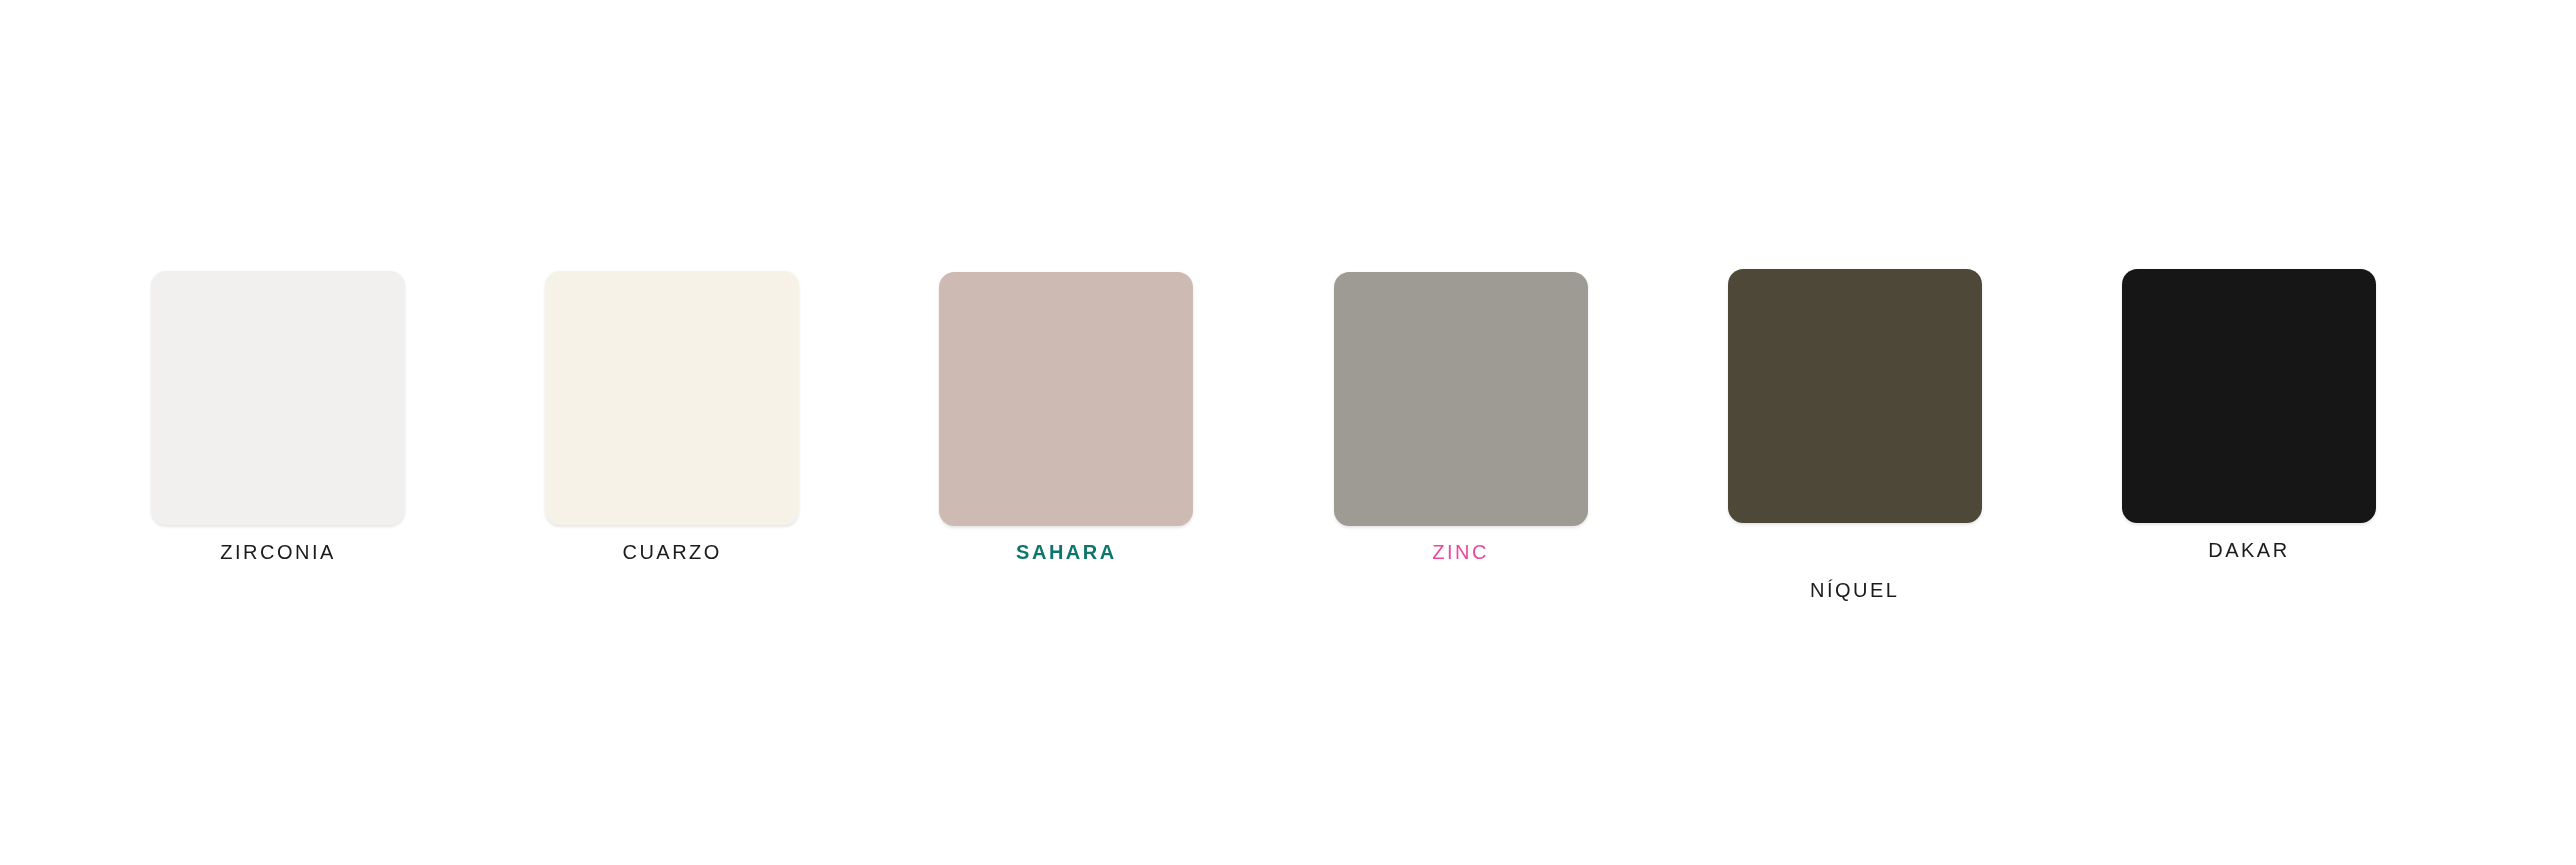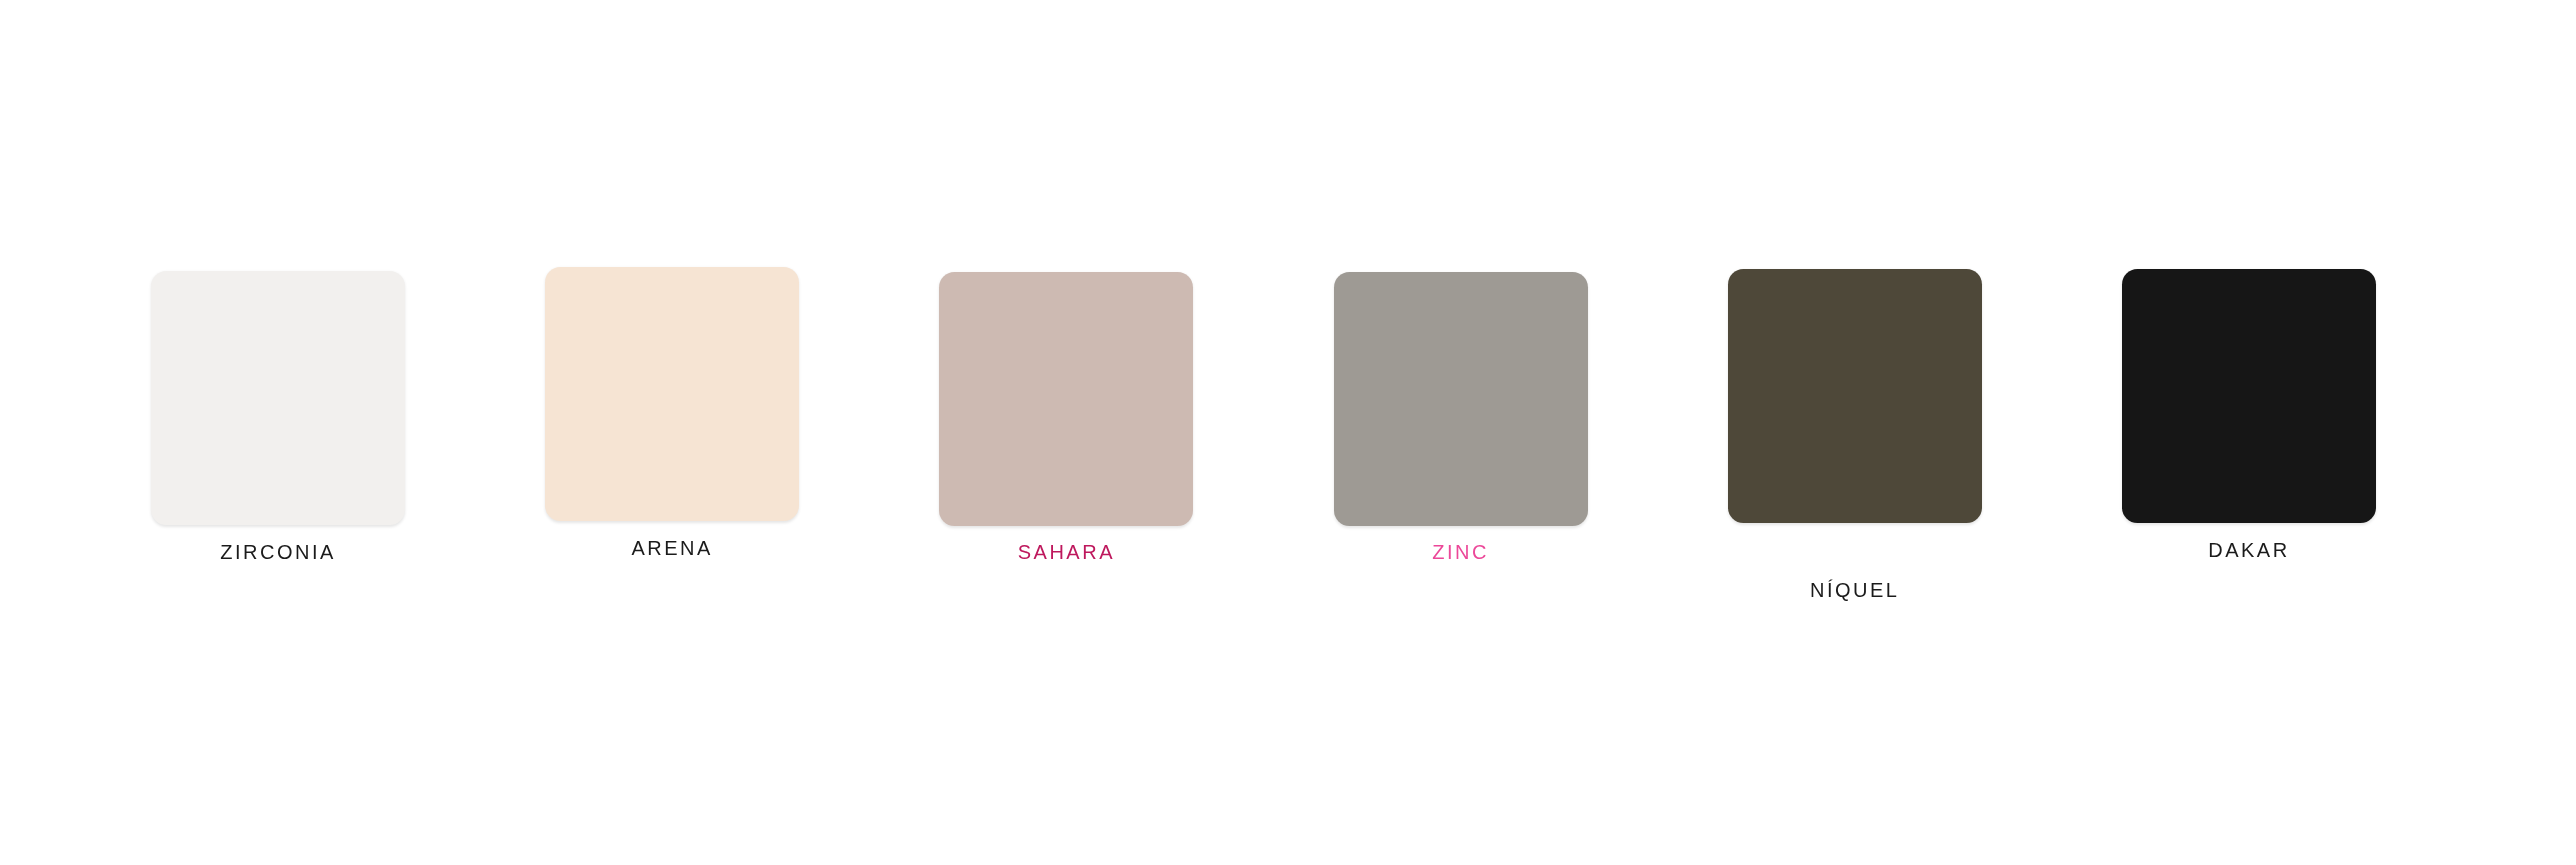--- a/index.html
+++ b/index.html
@@ -64,27 +64,27 @@
 </style>
 </head>
 <body style="background: rgb(255, 255, 255);">
 
 <div id="palette-board" style="background: rgb(255, 255, 255);">
   <div id="swatch-row">
       <div class="swatch-cell" style="margin-top: 4.2px;">
         <div class="swatch-chip" style="background: rgb(242, 240, 238);"></div>
         <div class="swatch-label" style="color: rgb(27, 27, 27);">ZIRCONIA</div>
       </div>
-      <div class="swatch-cell" style="margin-top: 0px;">
-        <div class="swatch-chip" style="background: rgb(246, 228, 211);"></div>
-        <div class="swatch-label" style="color: rgb(27, 27, 27);">ARENA</div>
+      <div class="swatch-cell" style="margin-top: 4.2px;">
+        <div class="swatch-chip" style="background: rgb(247, 242, 232);"></div>
+        <div class="swatch-label" style="color: rgb(27, 27, 27);">CUARZO</div>
       </div>
       <div class="swatch-cell" style="margin-top: 4.7px;">
         <div class="swatch-chip" style="background: rgb(205, 186, 178);"></div>
-        <div class="swatch-label" style="color: #be185d;">SAHARA</div>
+        <div class="swatch-label" style="color: #0f766e; font-weight: bold;">SAHARA</div>
       </div>
       <div class="swatch-cell" style="margin-top: 4.7px;">
         <div class="swatch-chip" style="background: rgb(158, 154, 148);"></div>
         <div class="swatch-label" style="color: #ec4899;">ZINC</div>
       </div>
       <div class="swatch-cell" style="margin-top: 2.4px; gap: 40px;">
         <div class="swatch-chip" style="background: rgb(78, 72, 57);"></div>
         <div class="swatch-label" style="color: rgb(27, 27, 27);">NÍQUEL</div>
       </div>
       <div class="swatch-cell" style="margin-top: 2.4px;">

